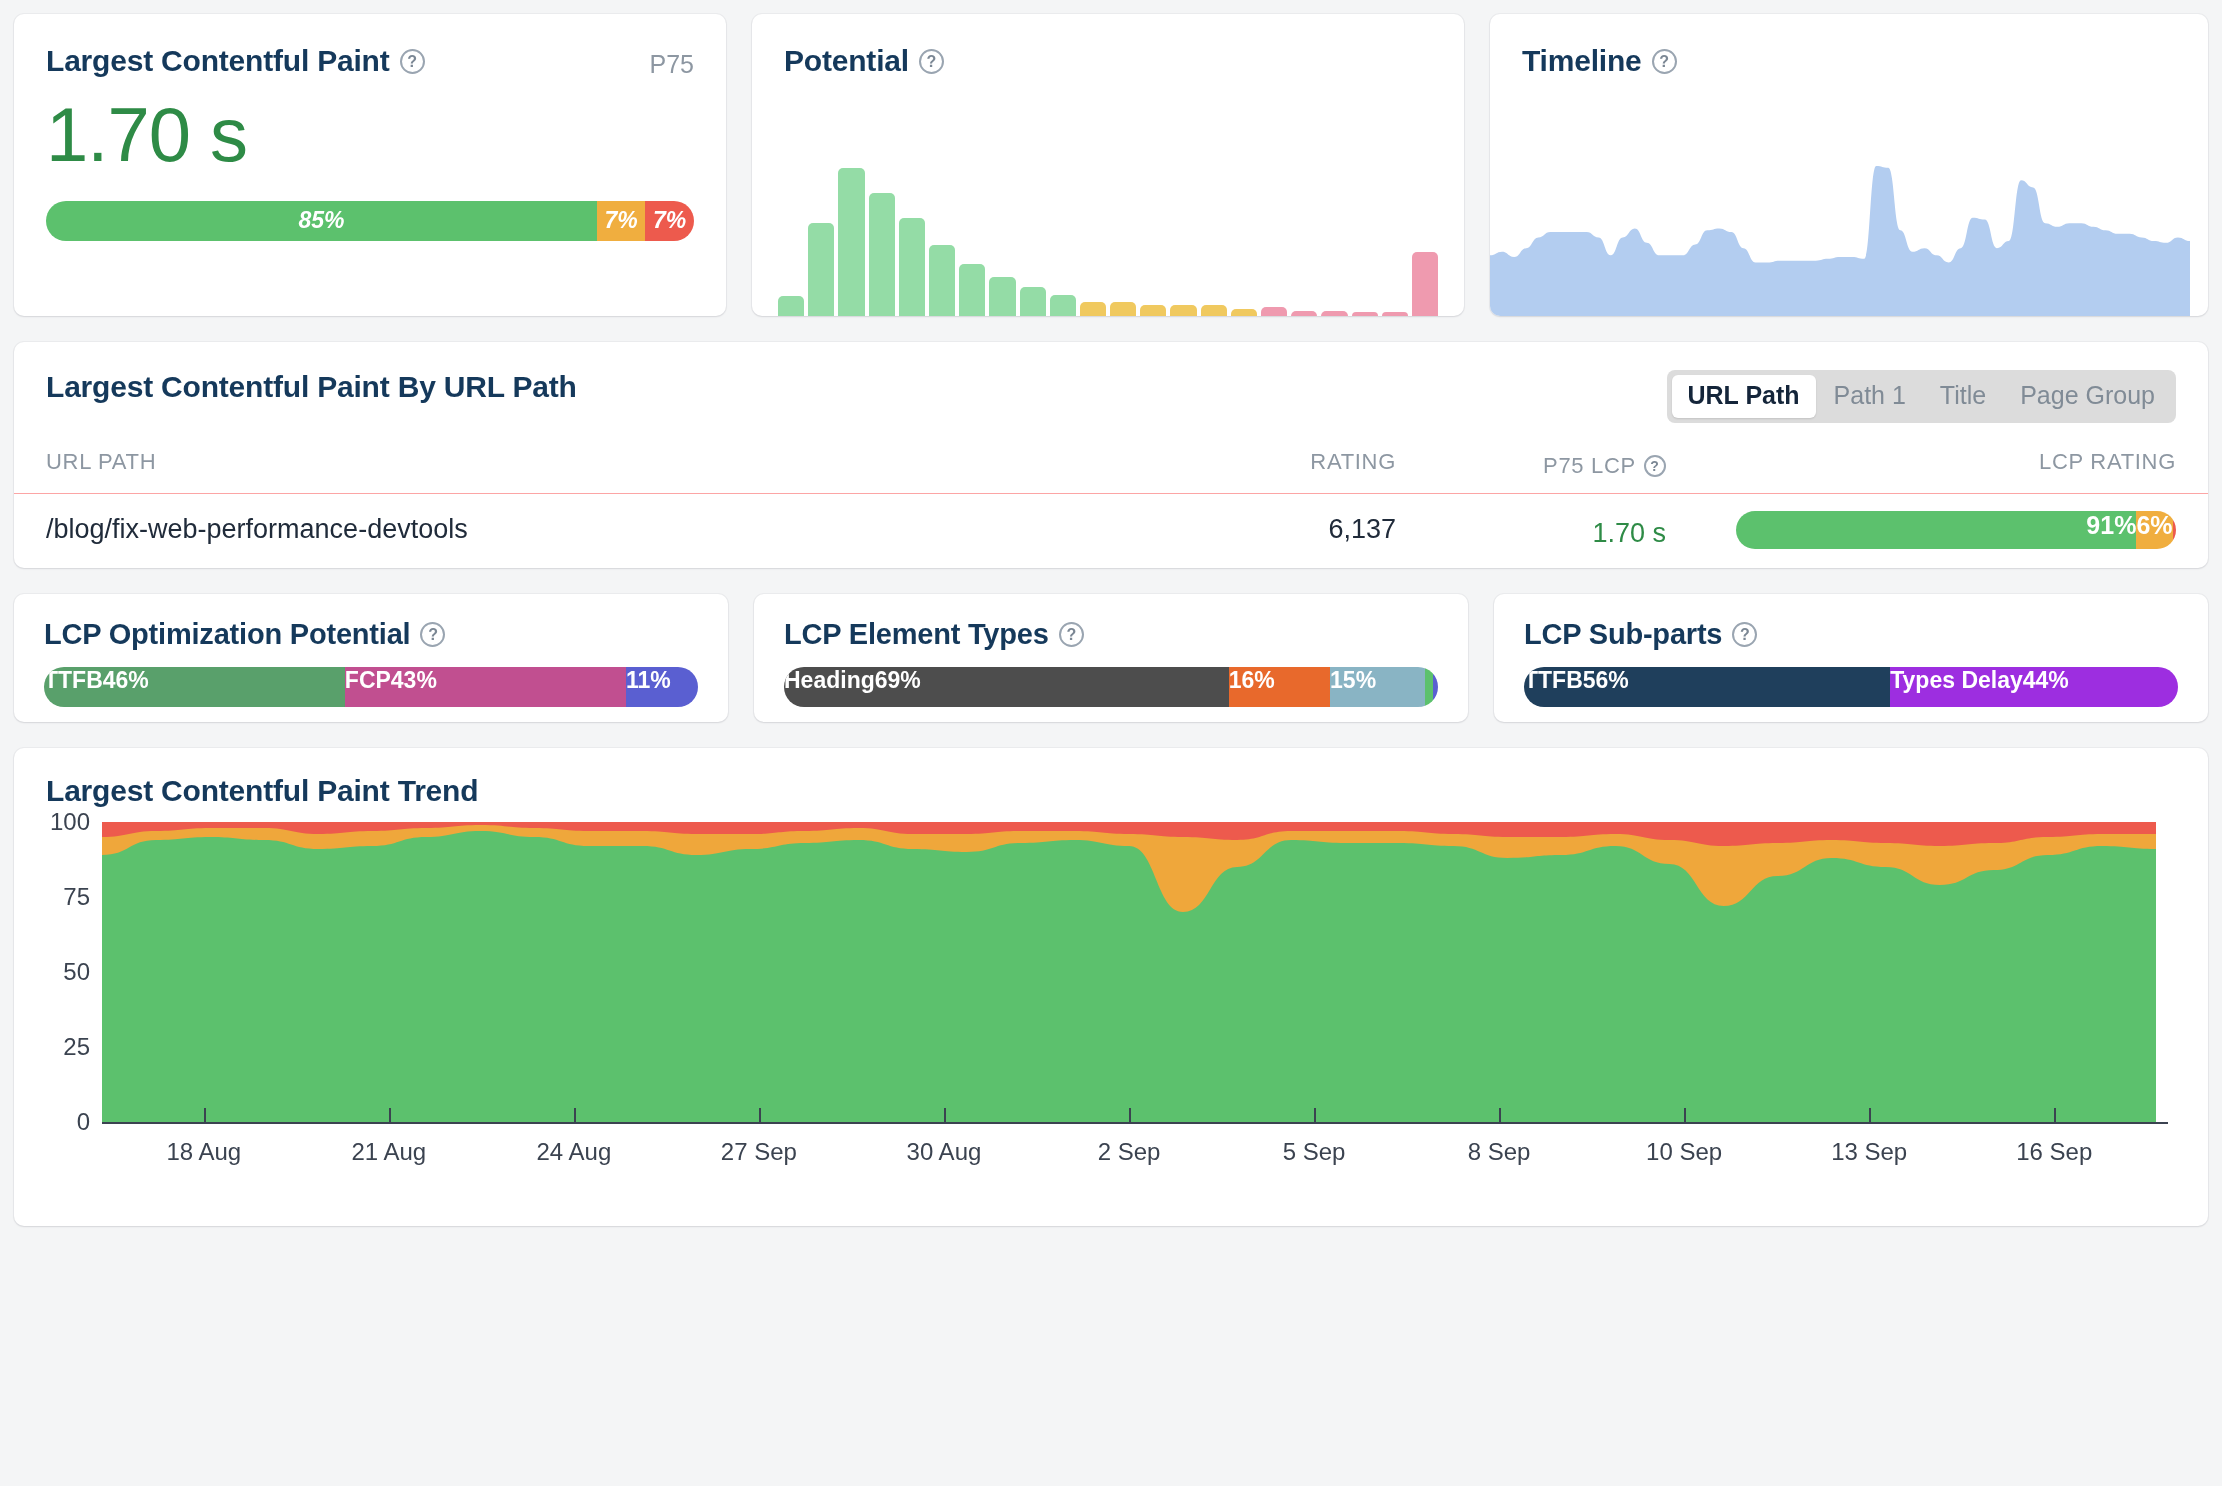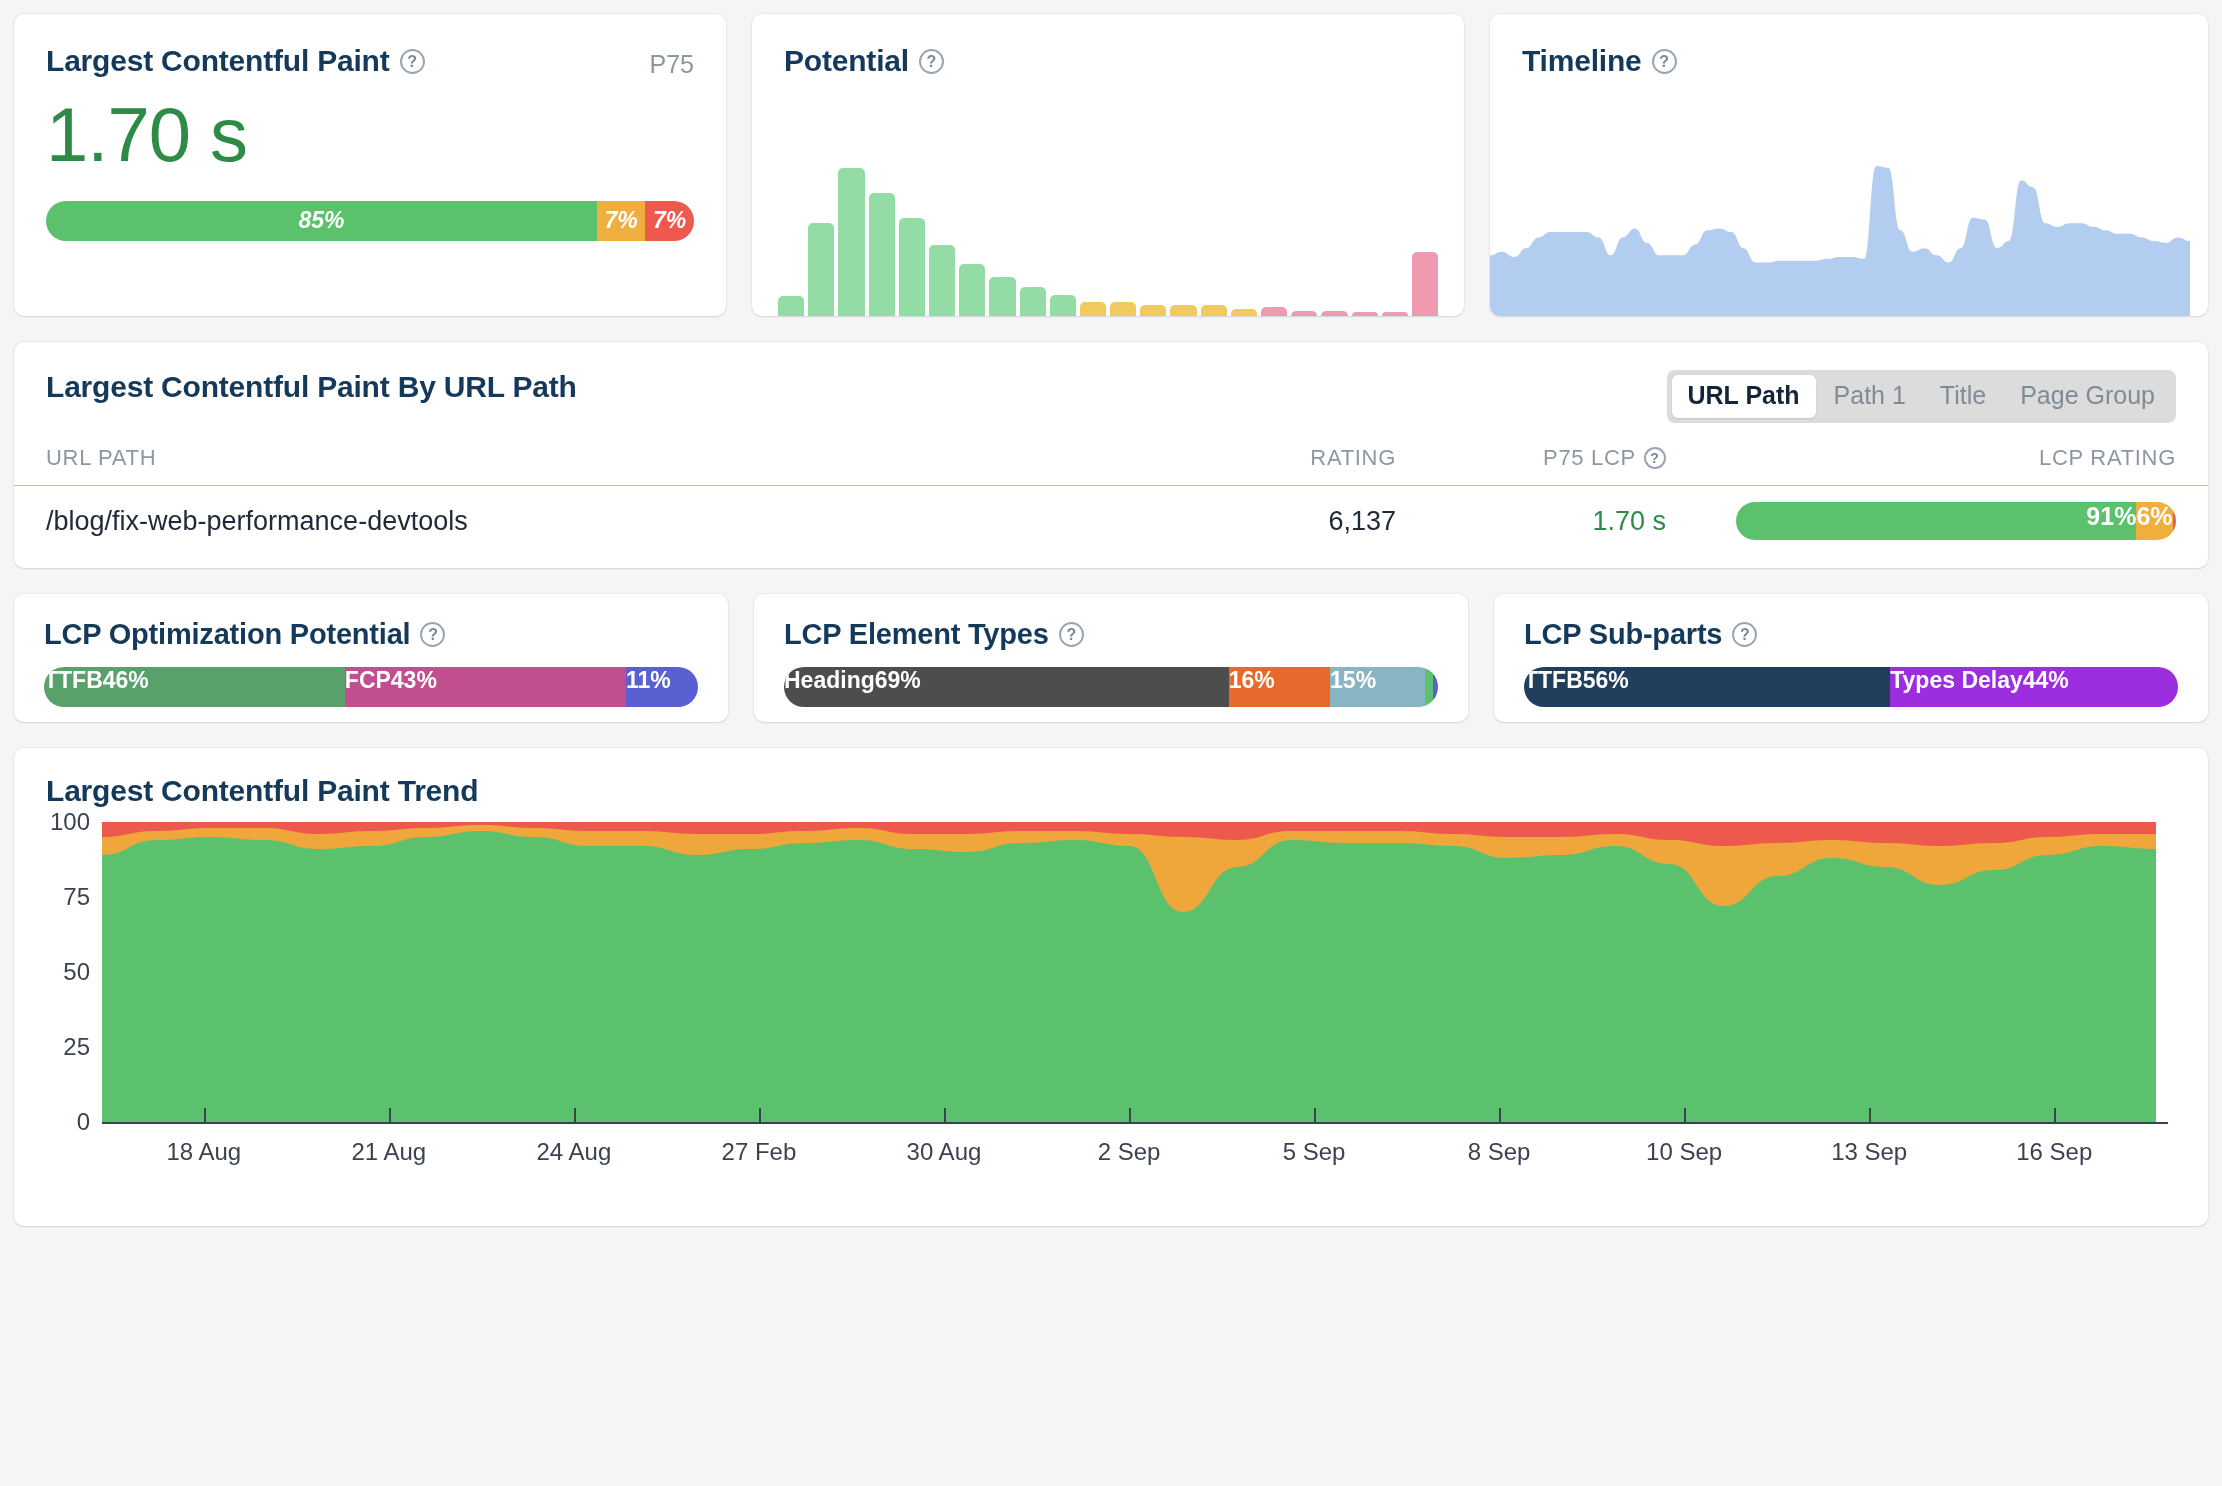--- a/index.html
+++ b/index.html
@@ -76,21 +76,21 @@
   .tbl-colrow {
     display: flex; align-items: center; padding: 22px 32px 14px 32px;
     font-size: 22px; color: #8d97a2; letter-spacing: 0.7px;
   }
   .tbl-datarow {
     display: flex; align-items: center; padding: 16px 32px 18px 32px;
     border-top: 1px solid #fca5a5; font-size: 27px; color: #202b3a;
   }
   .col-path { flex: 1; }
   .col-views { width: 230px; text-align: right; }
-  .col-p75 { width: 300px; text-align: right; padding-right: 30px; }
+  .col-p75 { width: 300px; text-align: right; padding-right: 30px; margin-top: 8px; }
   .col-rate { width: 480px; text-align: right; }
   .cell-green { color: #2e8b46; }
   .inline-help { display: inline-flex; align-items: center; gap: 8px; justify-content: flex-end; }
 
   .rate-bar {
     display: flex; height: 38px; border-radius: 19px; overflow: hidden;
     font-size: 25px; font-weight: bold; color: #fff; width: 440px; margin-left: auto;
   }
 
   .row3 { display: flex; gap: 26px; margin-top: 26px; height: 128px; }
@@ -290,21 +290,21 @@
       </div>
     <div class="xaxis-wrap">
       <div id="xticks">
           <div style="position: absolute; top: -14px; left: 189.775px; width: 2px; height: 16px; background: rgb(59, 67, 80);"></div>
           <div class="xlab" style="left: 189.775px;">18 Aug</div>
           <div style="position: absolute; top: -14px; left: 374.82px; width: 2px; height: 16px; background: rgb(59, 67, 80);"></div>
           <div class="xlab" style="left: 374.82px;">21 Aug</div>
           <div style="position: absolute; top: -14px; left: 559.865px; width: 2px; height: 16px; background: rgb(59, 67, 80);"></div>
           <div class="xlab" style="left: 559.865px;">24 Aug</div>
           <div style="position: absolute; top: -14px; left: 744.91px; width: 2px; height: 16px; background: rgb(59, 67, 80);"></div>
-          <div class="xlab" style="left: 744.91px;">27 Feb</div>
+          <div class="xlab" style="left: 744.91px;">27 Sep</div>
           <div style="position: absolute; top: -14px; left: 929.955px; width: 2px; height: 16px; background: rgb(59, 67, 80);"></div>
           <div class="xlab" style="left: 929.955px;">30 Aug</div>
           <div style="position: absolute; top: -14px; left: 1115px; width: 2px; height: 16px; background: rgb(59, 67, 80);"></div>
           <div class="xlab" style="left: 1115px;">2 Sep</div>
           <div style="position: absolute; top: -14px; left: 1300.05px; width: 2px; height: 16px; background: rgb(59, 67, 80);"></div>
           <div class="xlab" style="left: 1300.05px;">5 Sep</div>
           <div style="position: absolute; top: -14px; left: 1485.09px; width: 2px; height: 16px; background: rgb(59, 67, 80);"></div>
           <div class="xlab" style="left: 1485.09px;">8 Sep</div>
           <div style="position: absolute; top: -14px; left: 1670.14px; width: 2px; height: 16px; background: rgb(59, 67, 80);"></div>
           <div class="xlab" style="left: 1670.14px;">10 Sep</div>

